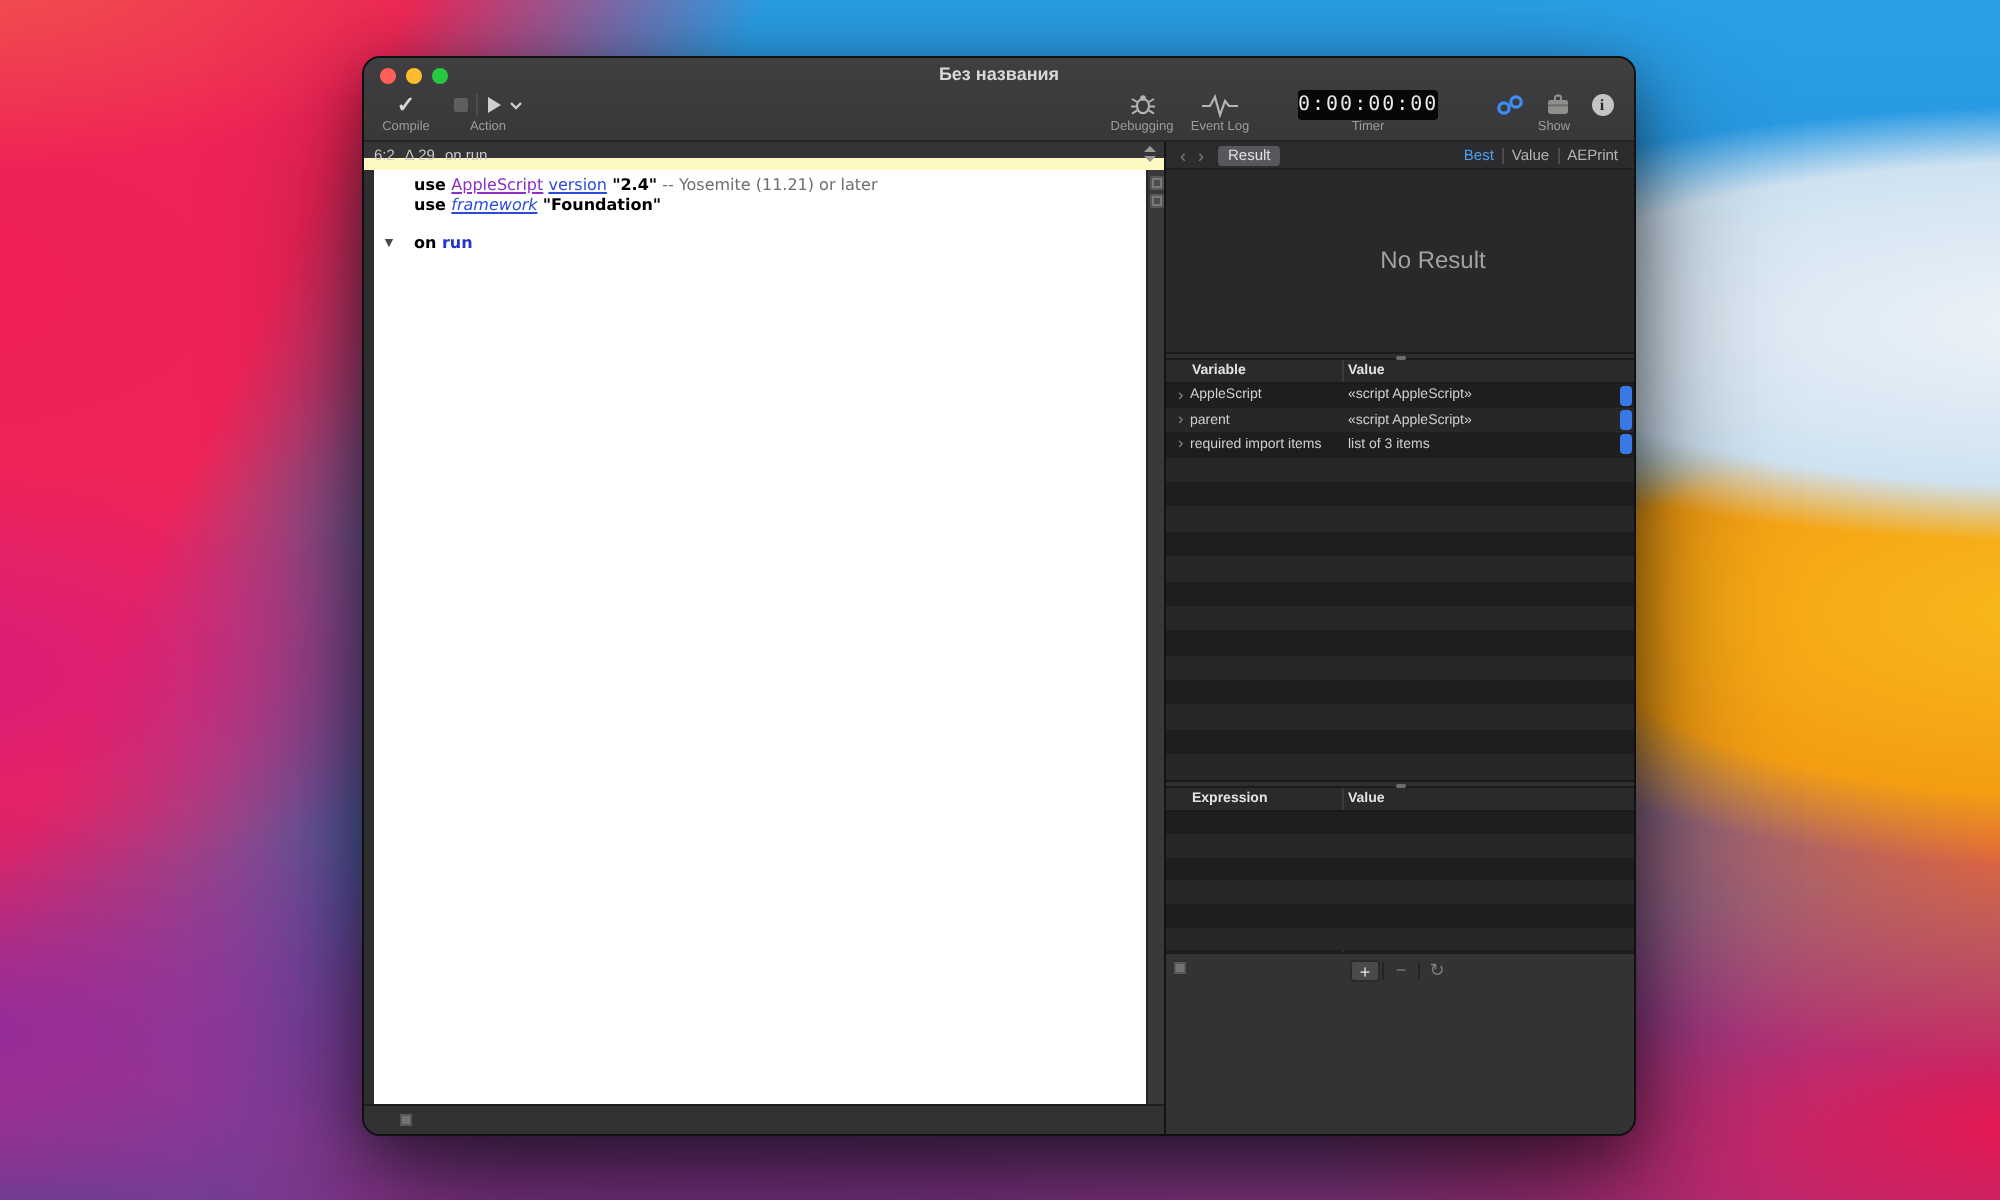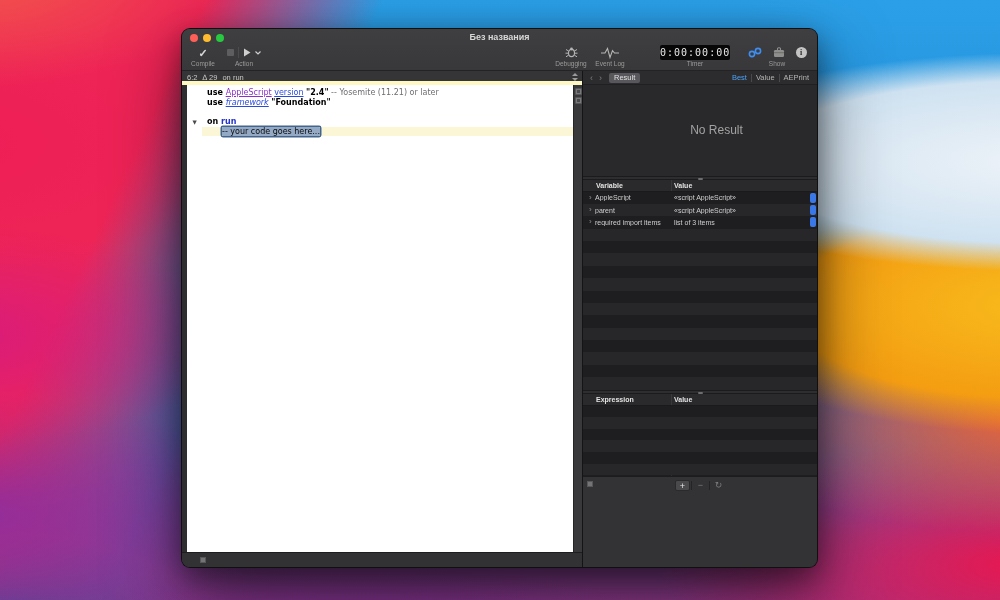--- a/index.html
+++ b/index.html
@@ -44,30 +44,30 @@
   .ti .irow { height:15px; display:flex; align-items:center; justify-content:center; gap:4px; }
   .ti .lbl { font-size:6.5px; color:#9b9b9b; line-height:8px; }
   .ck { color:#d6d6d6; font-size:11px; font-weight:bold; line-height:12px; }
   .stopsq { width:7px; height:7px; background:#5e5e60; border-radius:1px; display:inline-block; }
   .vdiv { width:1px; height:11px; background:#4c4c4e; display:inline-block; }
   .lcd { width:70px; height:15px; background:#070707; border-radius:2px; color:#e8e8e8;
          font-family:"DejaVu Sans Mono", monospace; font-size:10px; line-height:15px;
          letter-spacing:1px; text-align:center; }
   .ti-compile{left:4px; width:34px;} .ti-action{left:38px; width:48px;}
   .ti-debug{left:368px; width:42px;} .ti-eventlog{left:408px; width:40px;}
-  .ti-timer{left:476px; width:74px;} .ti-show{left:556px; width:78px;}
+  .ti-timer{left:465px; width:74px;} .ti-show{left:556px; width:78px;}
   .infoc { width:11px; height:11px; border-radius:50%; background:#c4c4c4; color:#2a2a2a; font-size:8px; font-weight:bold; line-height:11px; text-align:center; font-family:"Liberation Serif",serif; }
 
   
   .main { flex:1; display:flex; min-height:0; }
   .pane-divider { width:1px; background:#141415; }
 
   
   .left-pane { width:400px; flex:0 0 400px; display:flex; flex-direction:column; background:#2f2f31; }
-  .status-bar { height:14px; flex:0 0 14px; background:#353537; border-bottom:4px solid #fef9c3;
+  .status-bar { height:14px; flex:0 0 14px; background:#353537; border-bottom:6px solid #fef9c3;
                 color:#c9c9c9; font-size:7.5px; line-height:13px; padding-left:5px; position:relative; }
   .status-bar .seg { margin-right:5px; }
   .stepper { position:absolute; right:4px; top:2px; width:6px; height:10px; }
   .stepper i { display:block; width:0; height:0; border-left:3px solid transparent; border-right:3px solid transparent; }
   .stepper .up { border-bottom:3px solid #9a9a9a; margin-bottom:2px; }
   .stepper .dn { border-top:3px solid #9a9a9a; }
 
   .editor-wrap { flex:1; display:flex; min-height:0; padding-left:5px; background:#2e2e30; }
   .editor { flex:1; background:#ffffff; overflow:hidden; font-family:"DejaVu Sans", sans-serif;
             font-size:8px; color:#000; padding-top:3px; }
@@ -229,21 +229,20 @@
               <i class="dn"></i>
             </span>
         </div>
         <div class="editor-wrap">
           <div class="editor">
             <div>
                 <div class="code-line"><span class="line-gutter"></span><span class="line-body" style="padding-left: 5px;"><span class="tk-kw">use </span><span class="tk-lp">AppleScript</span><span class="tk-pl"> </span><span class="tk-lb">version</span><span class="tk-pl"> </span><span class="tk-kw">"2.4"</span><span class="tk-cm"> -- Yosemite (11.21) or later</span></span></div>
                 <div class="code-line"><span class="line-gutter"></span><span class="line-body" style="padding-left: 5px;"><span class="tk-kw">use </span><span class="tk-lbi">framework</span><span class="tk-pl"> </span><span class="tk-kw">"Foundation"</span></span></div>
                 <div class="code-line"><span class="line-gutter"></span><span class="line-body" style="padding-left: 5px;">&nbsp;</span></div>
                 <div class="code-line"><span class="line-gutter g-dark">▼</span><span class="line-body" style="padding-left: 5px;"><span class="tk-kw">on </span><span class="tk-kwb">run</span></span></div>
-                <div class="code-line hl"><span class="line-gutter"></span><span class="line-body" style="padding-left: 20px;"><span class="tk-sel">-- your code goes here...</span></span></div>
               </div>
           </div>
           <div class="scrollstrip">
             <span class="ss-btn b1"></span>
             <span class="ss-btn b2"></span>
           </div>
         </div>
         <div class="left-bottom">
           <span class="mini-sq"></span>
         </div>

